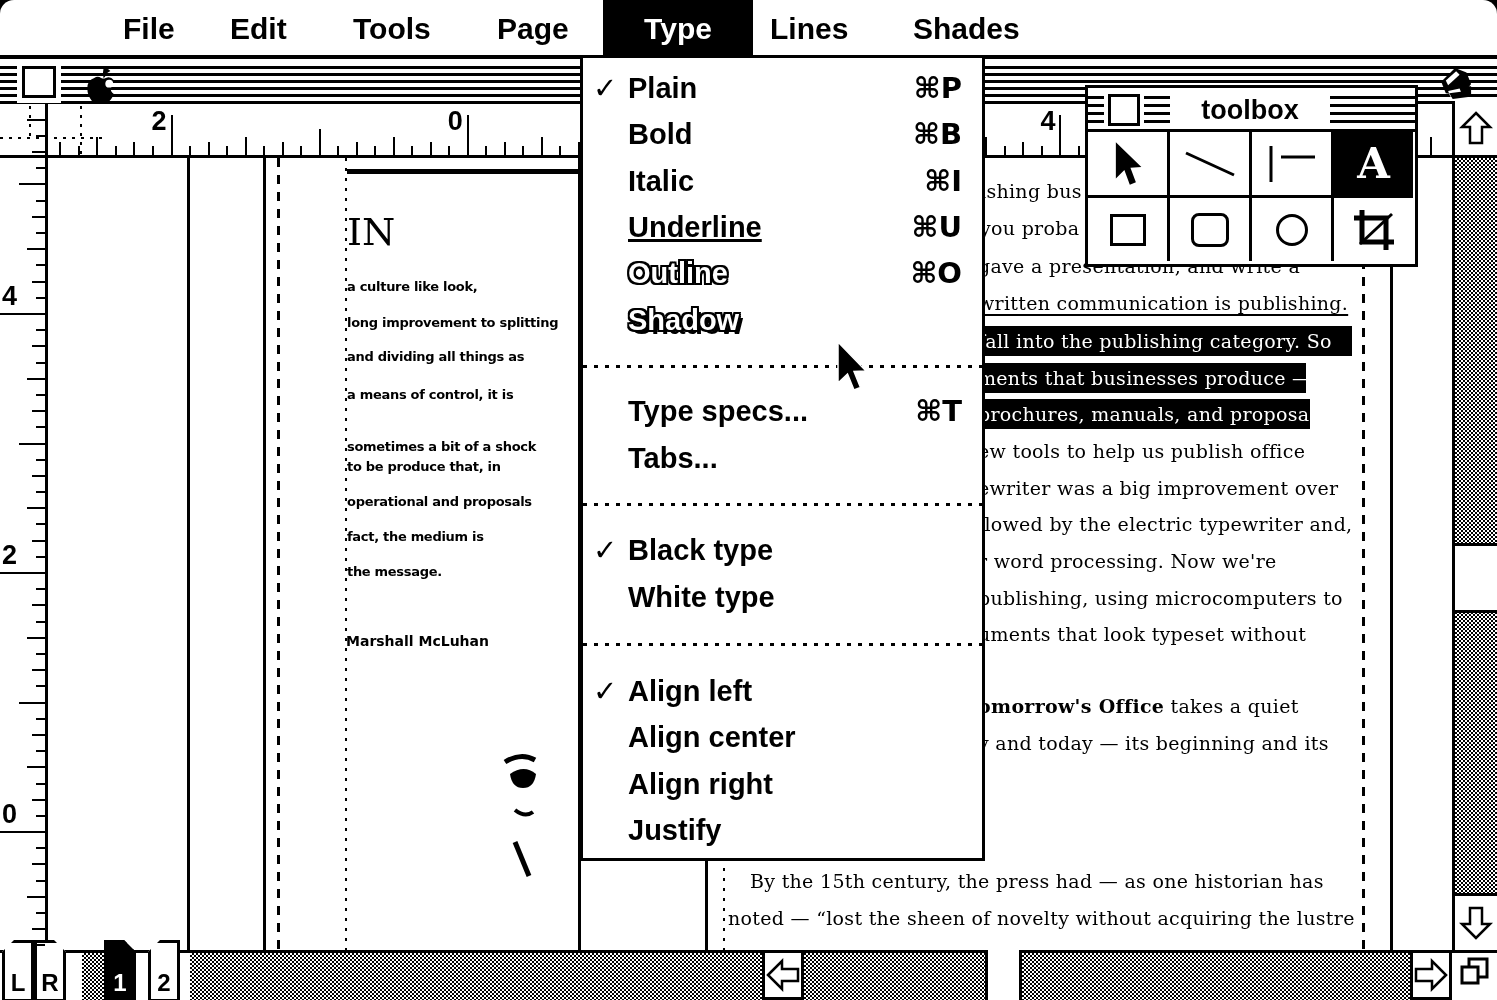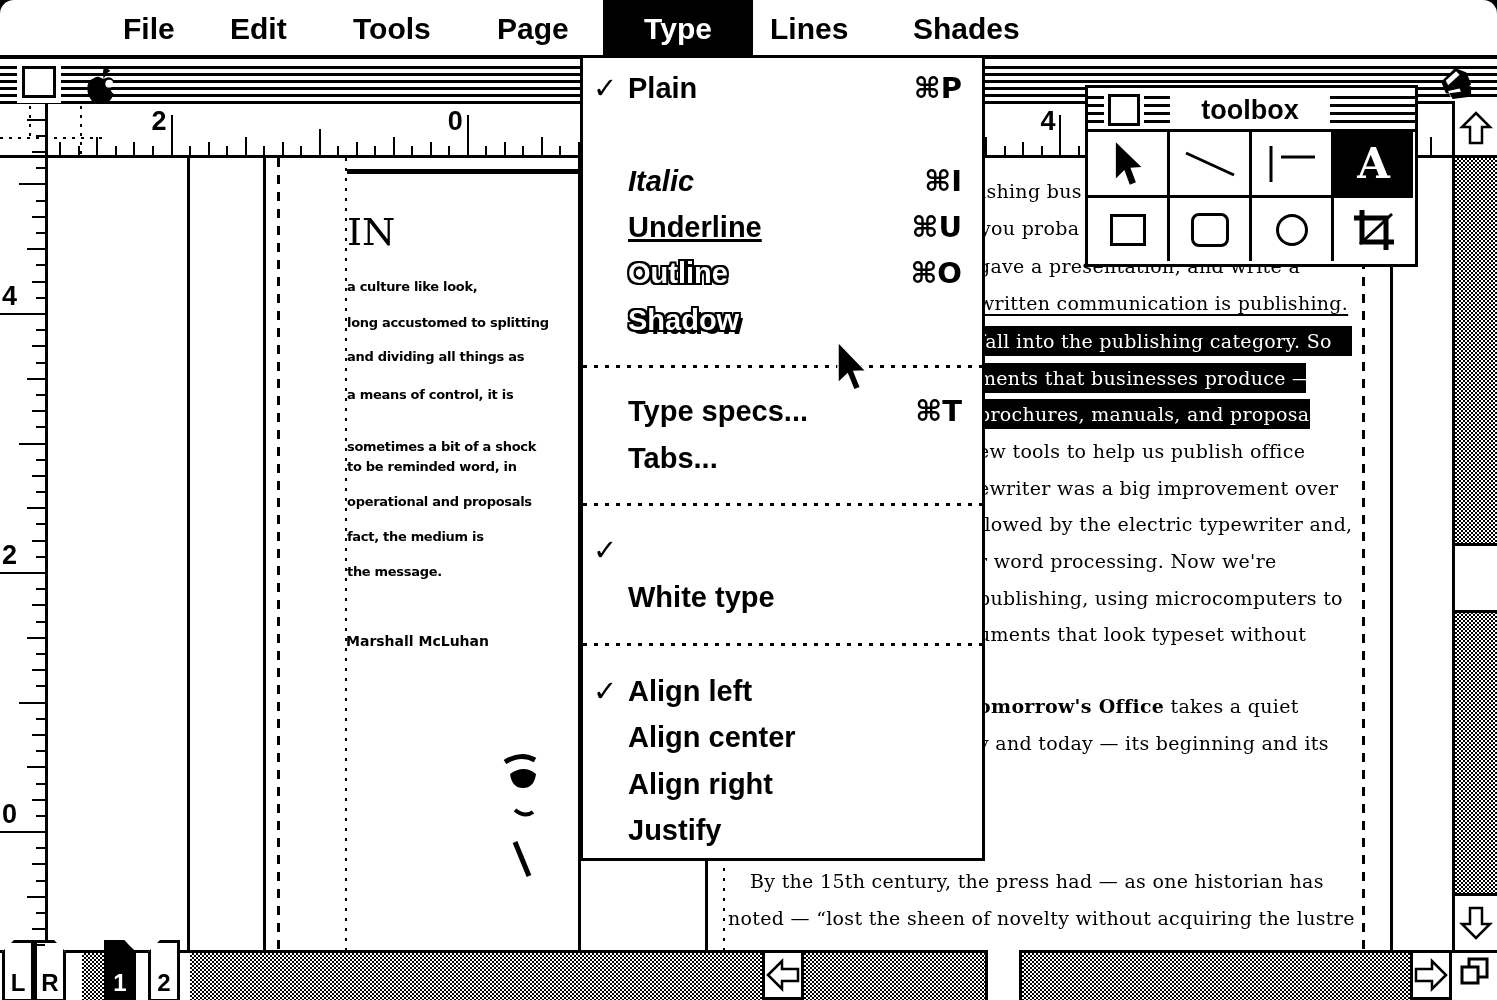--- a/index.html
+++ b/index.html
@@ -44,21 +44,21 @@
   .rc-line.invert{background:#000;color:#fff;height:30px;line-height:30px;margin-top:-2px;}
   .rc-line.underline{text-decoration:underline;text-decoration-thickness:2px;text-underline-offset:4px;}
   .rc-bold{font-weight:bold;}
   #headrule{left:347px;top:169px;width:233px;height:5px;background:#000;}
   
   #typemenu{left:580px;top:55px;width:399px;height:800px;background:#fff;border:3px solid #000;z-index:50;}
   .mi{position:absolute;left:0;width:100%;height:46px;line-height:46px;font-weight:bold;font-size:29px;color:#000;}
   .mi .lbl{position:absolute;left:45px;white-space:pre;}
   .mi .chk{position:absolute;left:10px;font-family:"DejaVu Sans",sans-serif;}
   .mi .sc{position:absolute;right:20px;font-family:"DejaVu Sans","Liberation Sans",sans-serif;font-weight:bold;}
-  .mi.italic .lbl{font-style:italic;text-align:right;}
+  .mi.italic .lbl{text-align:right;}
   .mi.underline .lbl{text-decoration:underline;text-decoration-thickness:3px;}
   .mi.outline .lbl{color:#fff;text-shadow:-2px -2px 0 #000,2px -2px 0 #000,-2px 2px 0 #000,2px 2px 0 #000,-2px 0 0 #000,2px 0 0 #000,0 -2px 0 #000,0 2px 0 #000;}
   .mi.shadowtext .lbl{color:#fff;text-shadow:-2px -2px 0 #000,2px -2px 0 #000,-2px 2px 0 #000,2px 2px 0 #000,-2px 0 0 #000,2px 0 0 #000,0 -2px 0 #000,0 2px 0 #000,4px 4px 0 #000;}
   .msep{position:absolute;left:0;width:100%;height:3px;background:repeating-linear-gradient(90deg,#000 0 4px,transparent 4px 11px);}
   
   #toolbox{left:1085px;top:85px;width:327px;height:176px;background:#fff;border:3px solid #000;z-index:30;}
   #tb-title{position:absolute;left:0;top:0;width:100%;height:41px;border-bottom:3px solid #000;
             background:repeating-linear-gradient(#000 0 3px,#fff 3px 8px);box-shadow:inset 0 3px 0 #fff,inset 0 -3px 0 #fff;}
   #tb-close{position:absolute;left:20px;top:6px;width:26px;height:26px;background:#fff;border:3px solid #000;outline:4px solid #fff;}
   #tb-text{position:absolute;left:82px;top:0;width:160px;height:41px;background:#fff;text-align:center;
@@ -235,20 +235,24 @@
 </div>
 
 <div id="rightcol"></div>
 
 <div class="abs" id="typemenu">
     <div class="mi plain" style="top: 7px;">
       <span class="chk">✓</span>
       <span class="lbl">Plain</span>
       <span class="sc">⌘P</span>
     </div>
+    <div class="mi bold" style="top: 53px;">
+      <span class="lbl">Bold</span>
+      <span class="sc">⌘B</span>
+    </div>
     <div class="mi italic" style="top: 100px;">
       <span class="lbl">Italic</span>
       <span class="sc">⌘I</span>
     </div>
     <div class="mi outline" style="top: 192px;">
       <span class="lbl">Outline</span>
       <span class="sc">⌘O</span>
     </div>
     <div class="mi underline" style="top: 146px;">
       <span class="lbl">Underline</span>
@@ -261,20 +265,21 @@
     <div class="mi plain" style="top: 330px;">
       <span class="lbl">Type specs...</span>
       <span class="sc">⌘T</span>
     </div>
     <div class="mi plain" style="top: 377px;">
       <span class="lbl">Tabs...</span>
     </div>
     <div class="msep" style="top: 445px;"></div>
     <div class="mi plain" style="top: 469px;">
       <span class="chk">✓</span>
+      <span class="lbl">Black type</span>
     </div>
     <div class="mi plain" style="top: 516px;">
       <span class="lbl">White type</span>
     </div>
     <div class="msep" style="top: 585px;"></div>
     <div class="mi plain" style="top: 610px;">
       <span class="chk">✓</span>
       <span class="lbl">Align left</span>
     </div>
     <div class="mi plain" style="top: 656px;">
@@ -460,25 +465,25 @@
 <div class="abs guide-solid" style="left: 187px; top: 158px; height: 792px;"></div>
 <div class="abs guide-solid" style="left: 263px; top: 158px; height: 792px;"></div>
 <div class="abs guide-dashed" style="left: 277px; top: 158px; height: 792px;"></div>
 <div class="abs guide-dotted" style="left: 345px; top: 158px; height: 792px;"></div>
 <div class="abs guide-solid" style="left: 578px; top: 158px; height: 792px;"></div>
 <div class="abs guide-solid" style="left: 705px; top: 158px; height: 792px;"></div>
 <div class="abs guide-dotted" style="left: 723px; top: 158px; height: 792px;"></div>
 <div class="abs guide-dashed" style="left: 1362px; top: 158px; height: 792px;"></div>
 <div class="abs guide-solid" style="left: 1390px; top: 158px; height: 792px;"></div>
 <div class="lc-line" style="left: 347px; top: 279px;">a culture like look,</div>
-<div class="lc-line" style="left: 347px; top: 315px;">long accustomed to splitting</div>
+<div class="lc-line" style="left: 347px; top: 315px;">long improvement to splitting</div>
 <div class="lc-line" style="left: 347px; top: 349px;">and dividing all things as</div>
 <div class="lc-line" style="left: 347px; top: 387px;">a means of control, it is</div>
 <div class="lc-line" style="left: 347px; top: 423px; margin-top: 16px;">sometimes a bit of a shock</div>
-<div class="lc-line" style="left: 347px; top: 459px;">to be reminded word, in</div>
+<div class="lc-line" style="left: 347px; top: 459px;">to be produce that, in</div>
 <div class="lc-line" style="left: 347px; top: 494px;">operational and proposals</div>
 <div class="lc-line" style="left: 347px; top: 529px;">fact, the medium is</div>
 <div class="lc-line" style="left: 347px; top: 564px;">the message.</div>
 <div class="rc-line" style="left: 980px; top: 178px;">ishing bus</div>
 <div class="rc-line" style="left: 980px; top: 215px;">you proba</div>
 <div class="rc-line" style="left: 978px; top: 253px;">gave a presentation, and write a</div>
 <div class="rc-line underline" style="left: 978px; top: 290px;">written communication is publishing.</div>
 <div class="rc-line invert" style="left: 978px; top: 328px; width: 374px;">fall into the publishing category.  So</div>
 <div class="rc-line invert" style="left: 978px; top: 365px; width: 328px;">ments that businesses produce —</div>
 <div class="rc-line invert" style="left: 978px; top: 401px; width: 332px;">brochures, manuals, and proposals.</div>

